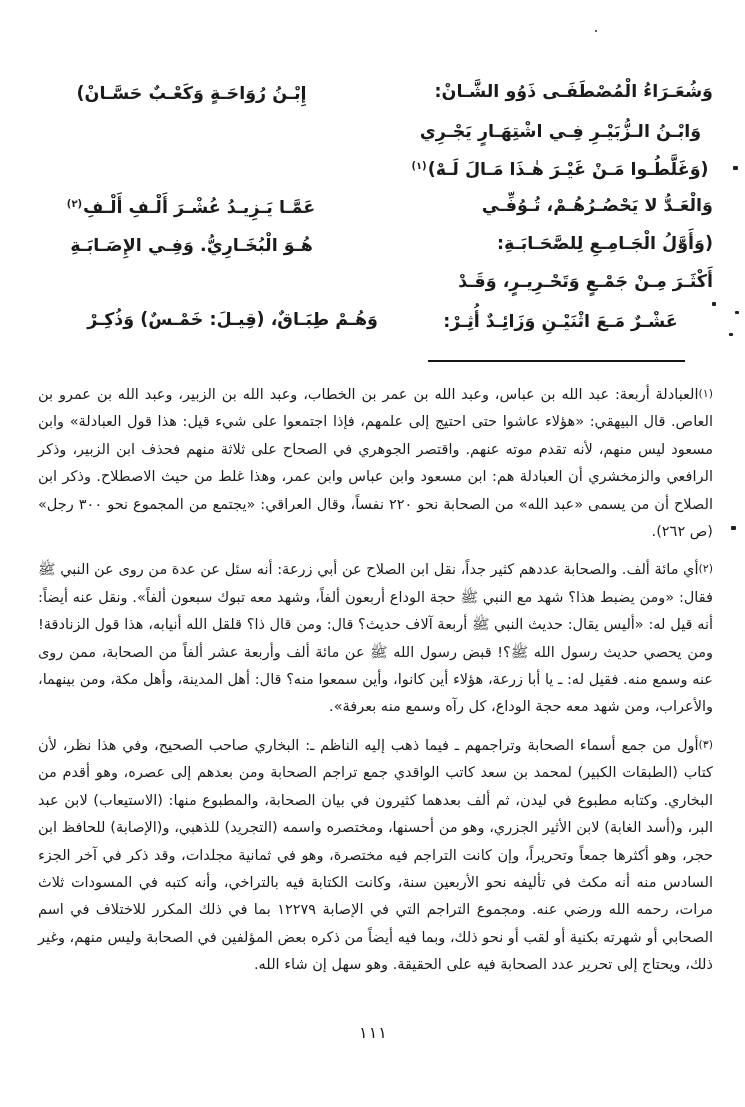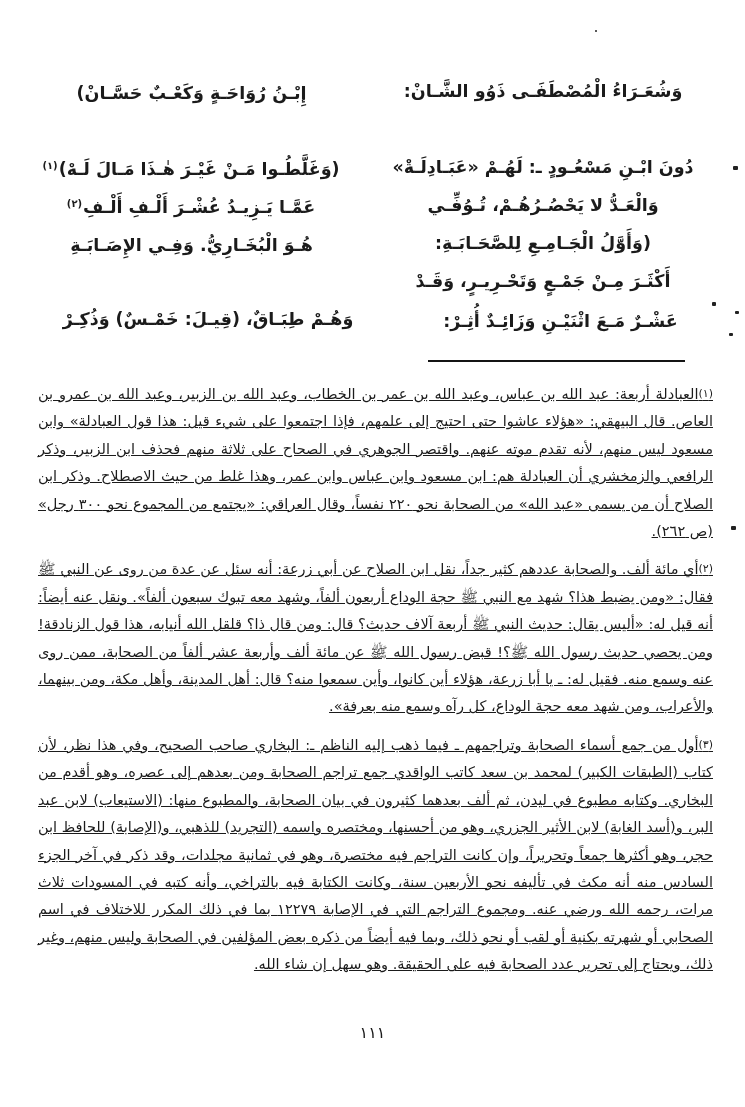--- a/index.html
+++ b/index.html
@@ -25,54 +25,54 @@
     align-items:center;
     height:38px;
   }
   .hemistich{
     font-size:17.5px;
     font-weight:bold;
     line-height:38px;
     white-space:nowrap;
     text-align:center;
   }
-  .sadr{width:340px;}
+  .sadr{width:340px;text-align:right;}
   .ajuz{width:306px;}
   .fn-ref{
     font-size:10px;
     font-weight:bold;
     vertical-align:6px;
     margin-right:1px;
   }
   
   .separator{
     width:257px;height:2px;
     background:#141414;
     margin:22px 28px 18px auto;
   }
   
   .footnotes{
     font-size:14.5px;
     line-height:27.4px;
     text-align:justify;
-    text-decoration:underline;
   }
   .footnote{margin:0 0 10px 0;}
   .footnote:last-child{margin-bottom:10px;}
   .fn-marker{
     font-size:11px;
     vertical-align:2px;
   }
   
   .page-number{
     position:absolute;
     top:1023px;left:0;right:0;
     text-align:center;
     font-size:16px;
     letter-spacing:2px;
+    font-family:Liberation Mono, monospace;
   }
   
   .speck{
     position:absolute;
     background:#222;
     border-radius:1px;
   }
 </style>
 </head>
 <body>
@@ -80,24 +80,24 @@
 <div class="page">
 
   <div class="poem">
 
     <div class="verse-row">
       <div class="hemistich sadr">وَشُعَـرَاءُ الْمُصْطَفَـى ذَوُو الشَّـانْ:</div>
       <div class="hemistich ajuz"><span>إِبْـنُ رُوَاحَـةٍ وَكَعْـبٌ حَسَّـانْ)</span><sup class="fn-ref"></sup></div>
     </div>
 
     <div class="verse-row">
+      <div class="hemistich ajuz"><span>وَابْـنُ الـزُّبَيْـرِ فِـي اشْتِهَـارٍ يَجْـرِي</span><sup class="fn-ref"></sup></div>
     </div>
 
     <div class="verse-row">
-      <div class="hemistich sadr">دُونَ ابْـنِ مَسْعُـودٍ ـ: لَهُـمْ «عَبَـادِلَـةْ»</div>
       <div class="hemistich ajuz"><span>(وَغَلَّطُـوا مَـنْ غَيْـرَ هٰـذَا مَـالَ لَـهْ)</span><sup class="fn-ref">(١)</sup></div>
     </div>
 
     <div class="verse-row">
       <div class="hemistich sadr">وَالْعَـدُّ لا يَحْصُـرُهُـمْ، تُـوُفِّـي</div>
       <div class="hemistich ajuz"><span>عَمَّـا يَـزِيـدُ عُشْـرَ أَلْـفِ أَلْـفِ</span><sup class="fn-ref">(٢)</sup></div>
     </div>
 
     <div class="verse-row">
       <div class="hemistich sadr">(وَأَوَّلُ الْجَـامِـعِ لِلصَّحَـابَـةِ:</div>

